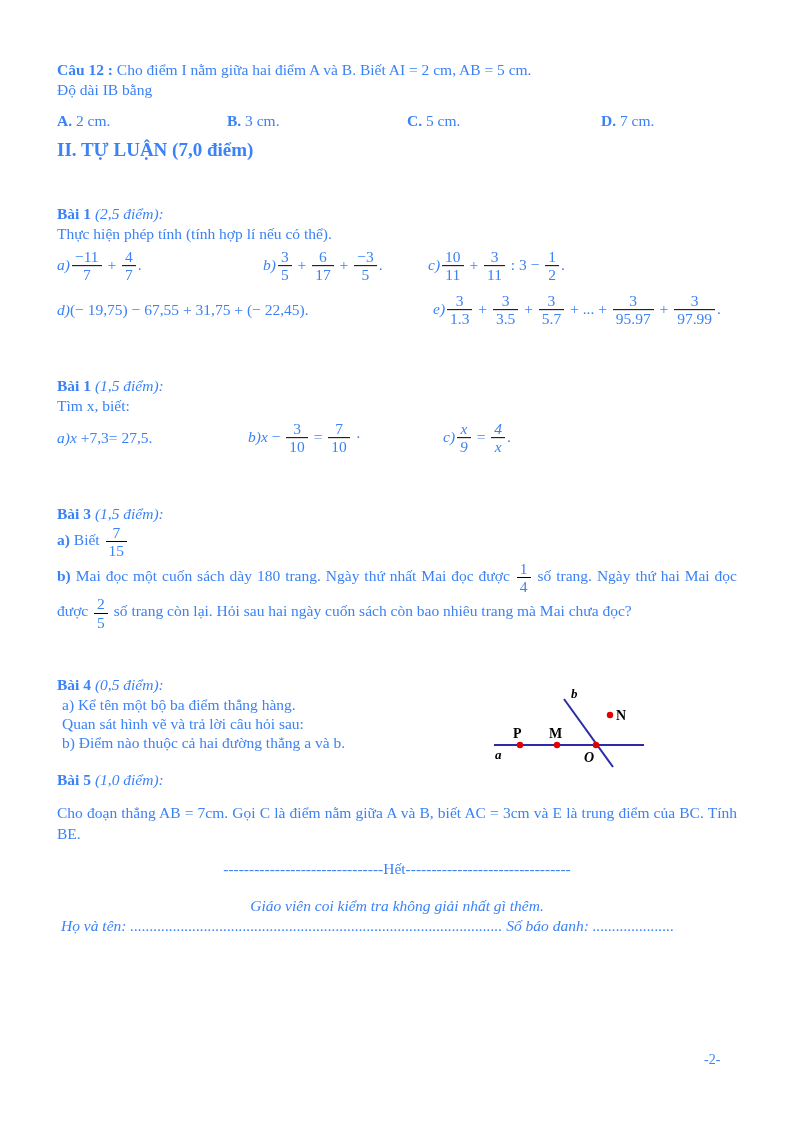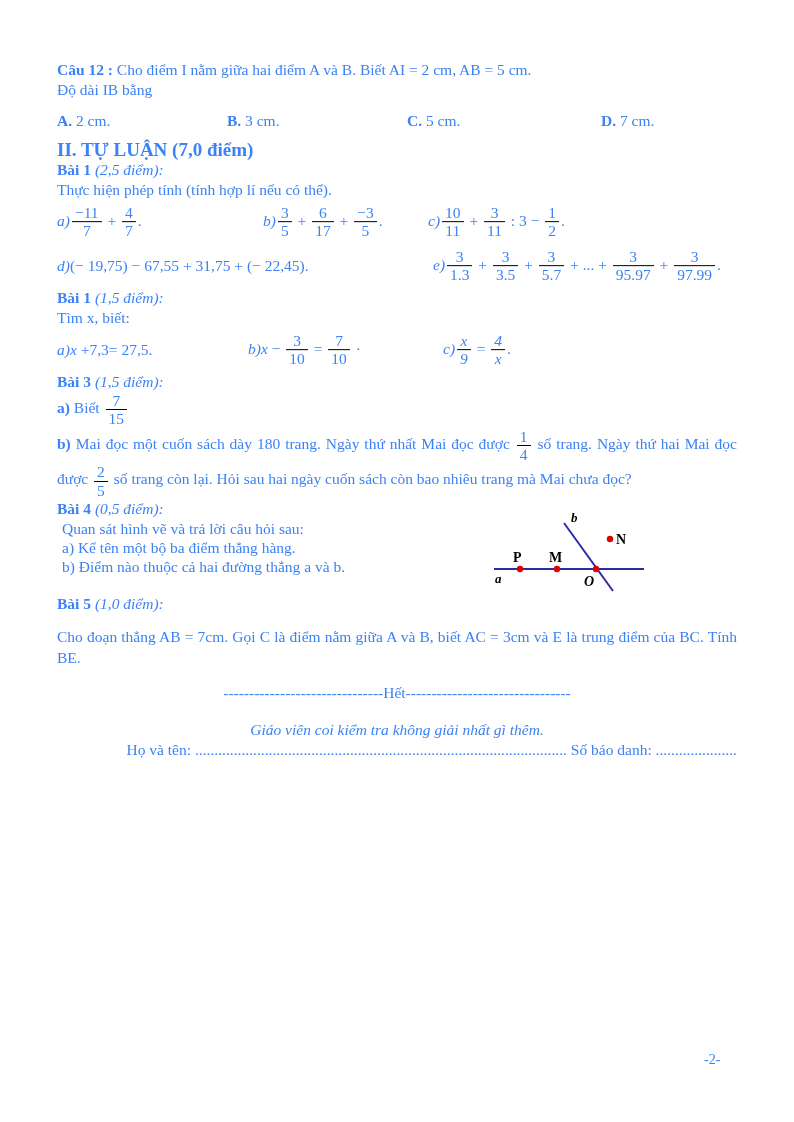--- a/index.html
+++ b/index.html
@@ -7,21 +7,21 @@
     position:relative;
     width:794px;height:1122px;
     background:#ffffff;
     font-family:"Liberation Serif","DejaVu Serif",serif;
     font-size:15.5px;color:#3b82f6;
     overflow:hidden;
   }
   .content{position:absolute;left:57px;top:60px;width:680px;}
   p{margin:0;}
   .tline{line-height:20px;}
-  .heading{line-height:20px;font-size:15.5px;}
+  .heading{line-height:20px;font-size:15.5px;margin-top:44px;}
   .heading b{font-weight:bold;}
   .heading i{font-style:italic;font-weight:normal;}
   .sect{font-weight:bold;font-size:19px;line-height:20px;margin-top:8px;}
   .opts{position:relative;height:20px;margin-top:12px;}
   .opt{position:absolute;top:0;white-space:nowrap;}
   .opt b{font-weight:bold;}
   .mrow{position:relative;}
   .mrow .mexpr{position:absolute;top:50%;transform:translateY(-50%);white-space:nowrap;}
   .mexpr{font-size:15.5px;}
   .it{font-style:italic;}
@@ -29,21 +29,21 @@
   .frac{display:inline-block;vertical-align:middle;text-align:center;margin:0 2px;line-height:1.12;}
   .frac .fn{display:block;border-bottom:1.2px solid #000;padding:0 3px;}
   .frac .fd{display:block;padding:0 3px;}
   .para{text-align:justify;line-height:22px;}
   .inlinemath{line-height:22px;}
   .b4line{line-height:19px;padding-left:5px;}
   .b4wrap{position:relative;}
   .figure{position:absolute;left:429px;top:10px;width:178px;height:90px;}
   .center{text-align:center;}
   .note{font-style:italic;text-align:center;}
-  .nameline{margin-left:16px;line-height:21px;white-space:nowrap;overflow:hidden;text-align:right;}
+  .nameline{font-style:italic;margin-left:4px;line-height:21px;white-space:nowrap;overflow:hidden;}
   .pagenum{position:absolute;left:704px;top:1052px;font-size:14px;}
 </style>
 </head>
 <body>
 
 <div class="page">
   <div class="content">
 
     <p class="tline"><b>Câu 12 :</b><span> Cho điểm I nằm giữa hai điểm A và B. Biết AI = 2 cm, AB = 5 cm.</span></p>
     <p class="tline">Độ dài IB bằng</p>
@@ -79,22 +79,22 @@
       <span class="mexpr" style="left:386px"><span class="it">c)</span><span class="frac it"><span class="fn">x</span><span class="fd">9</span></span><span> = </span><span class="frac it"><span class="fn">4</span><span class="fd">x</span></span><span>.</span></span>
     </div>
 
     <p class="heading"><b>Bài 3</b><i> (1,5 điểm):</i></p>
 
     <div class="inlinemath"><span class="b">a)</span><span> Biết </span><span class="frac"><span class="fn">7</span><span class="fd">15</span></span></div>
     <div class="para"><span class="b">b)</span><span> Mai đọc một cuốn sách dày 180 trang. Ngày thứ nhất Mai đọc được </span><span class="frac"><span class="fn">1</span><span class="fd">4</span></span><span> số trang. Ngày thứ hai Mai đọc được </span><span class="frac"><span class="fn">2</span><span class="fd">5</span></span><span> số trang còn lại. Hỏi sau hai ngày cuốn sách còn bao nhiêu trang mà Mai chưa đọc?</span></div>
 
     <div class="b4wrap">
       <p class="heading"><b>Bài 4</b><i> (0,5 điểm):</i></p>
+      <p class="b4line">a) Kể tên một bộ ba điểm thẳng hàng.</p>
       <p class="b4line">Quan sát hình vẽ và trả lời câu hỏi sau:</p>
-      <p class="b4line">a) Kể tên một bộ ba điểm thẳng hàng.</p>
       <p class="b4line">b) Điểm nào thuộc cả hai đường thẳng a và b.</p>
 
       <svg class="figure" viewBox="0 0 178 90">
         <line x1="8" y1="60" x2="158" y2="60" stroke-width="2" stroke="#2b2ba8"></line>
         <line x1="78" y1="14" x2="127" y2="82" stroke-width="2" stroke="#2b2ba8"></line>
         <circle cx="34" cy="60" r="3.2" fill="#e00000"></circle>
         <circle cx="71" cy="60" r="3.2" fill="#e00000"></circle>
         <circle cx="110" cy="60" r="3.2" fill="#e00000"></circle>
         <circle cx="124" cy="30" r="3.2" fill="#e00000"></circle>
         <text x="9" y="74" font-size="13" font-style="italic" font-weight="bold">a</text>

